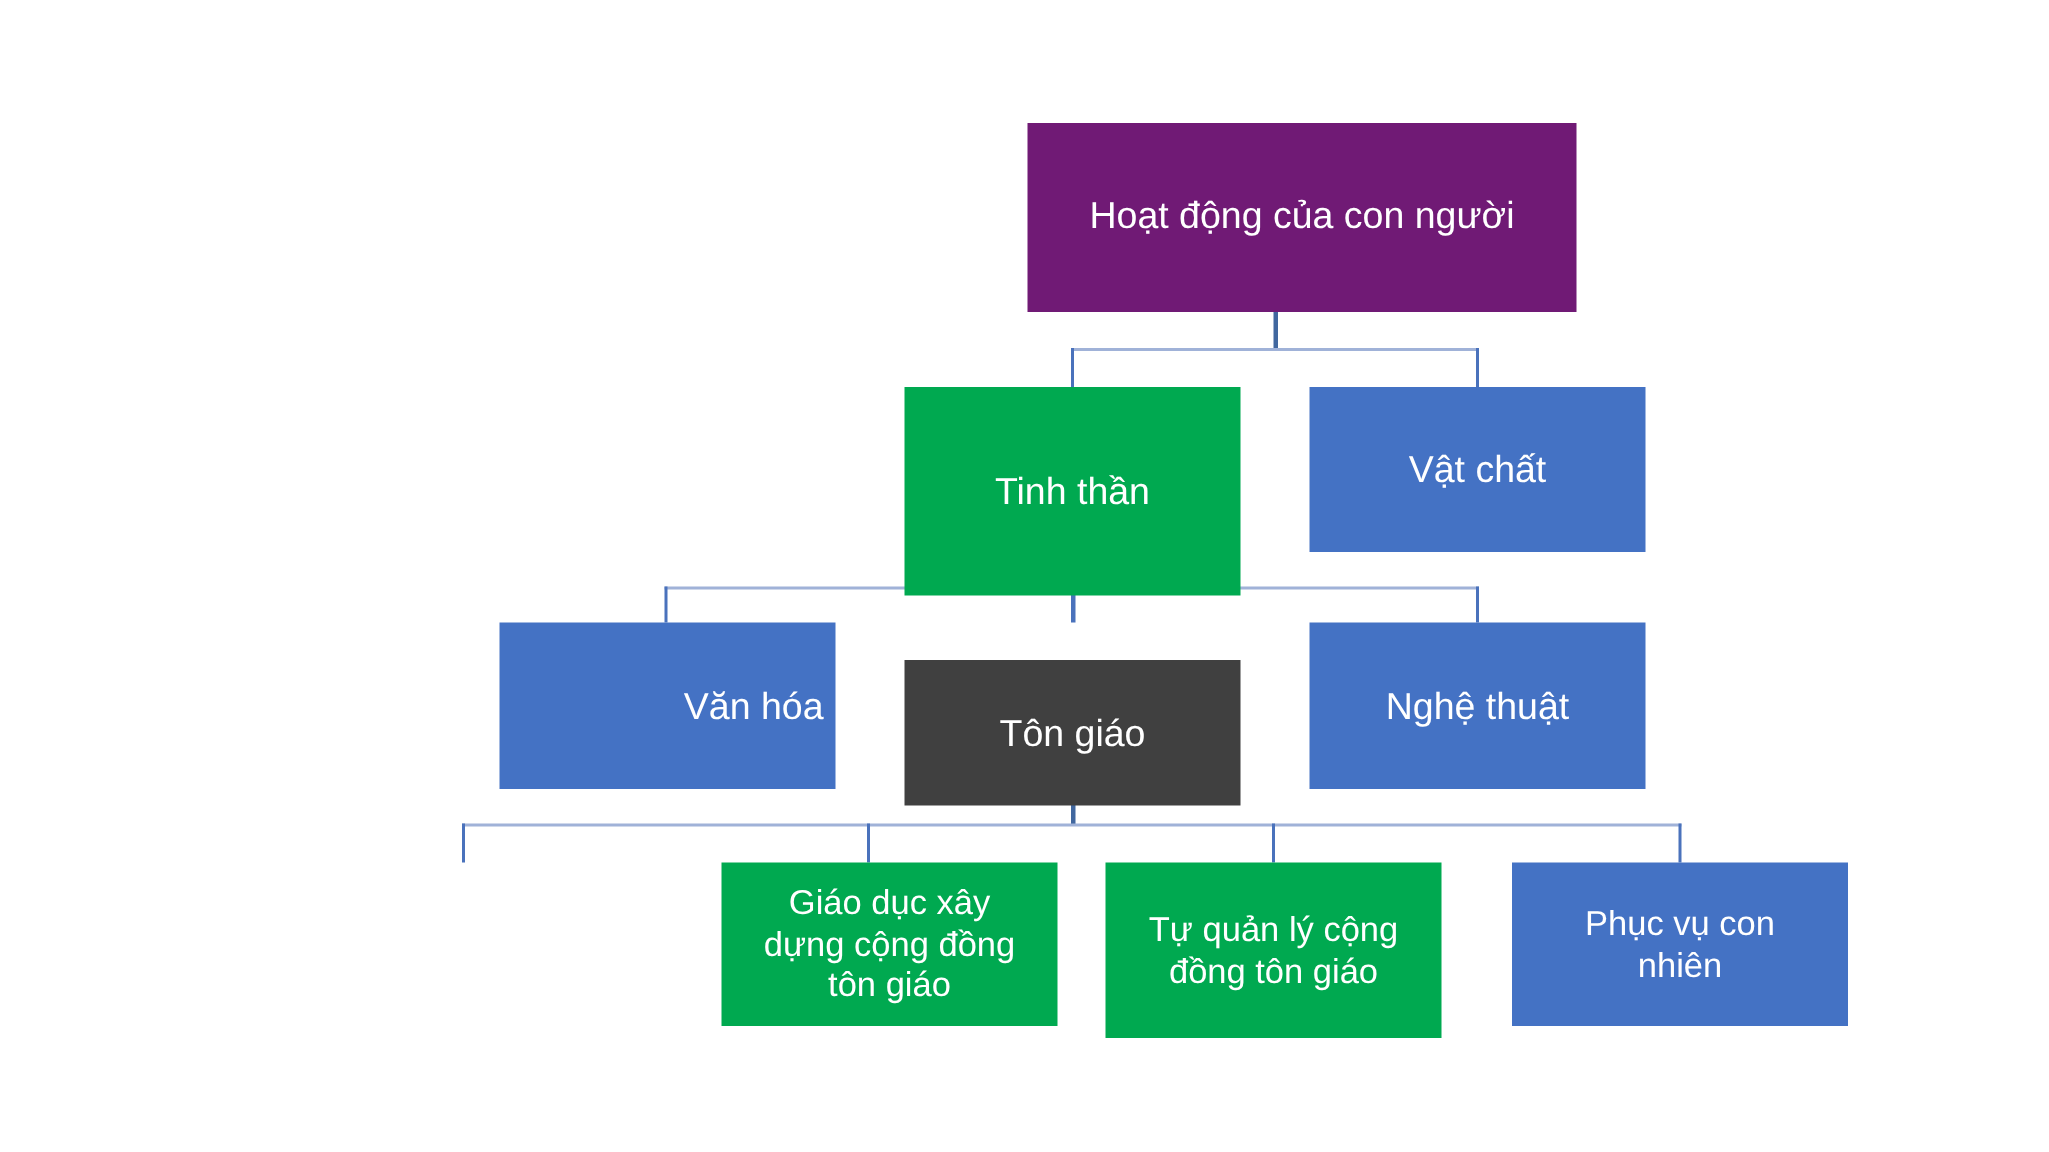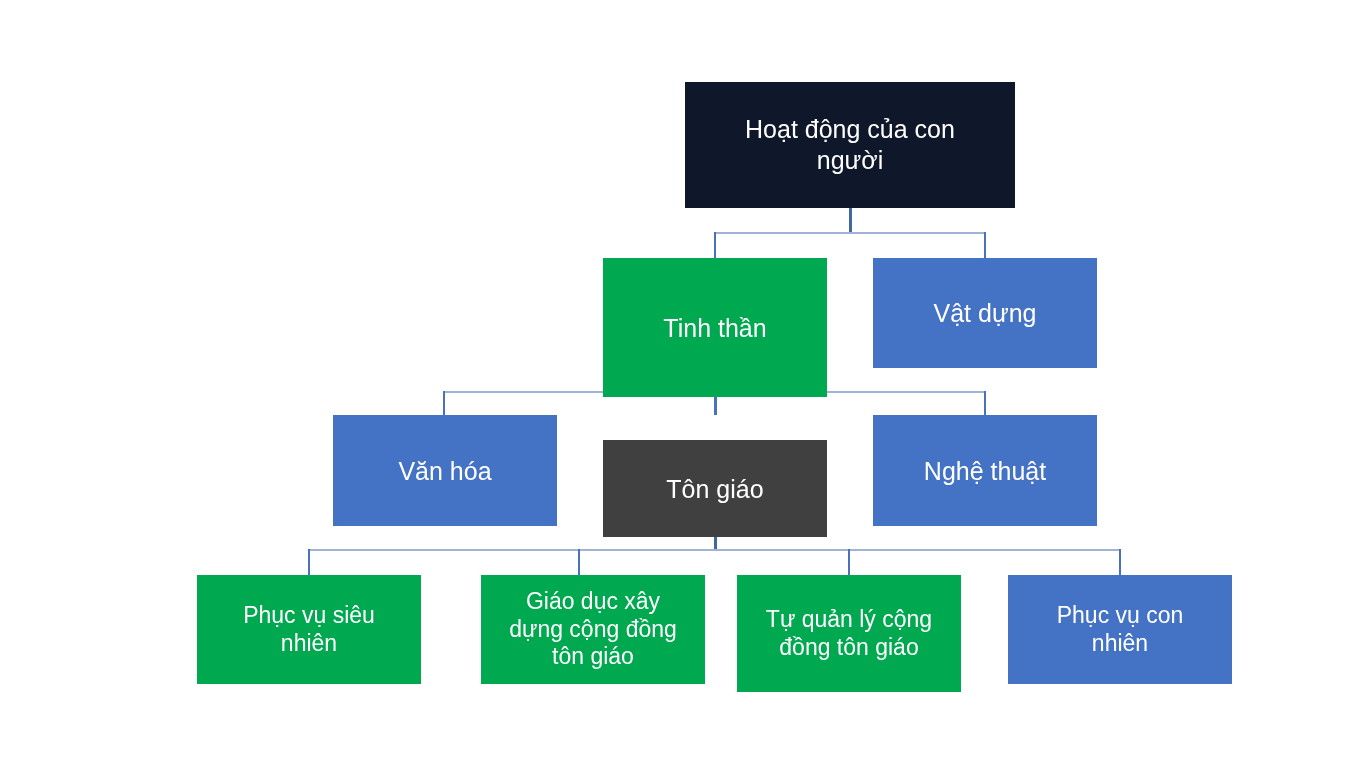--- a/index.html
+++ b/index.html
@@ -51,44 +51,41 @@
   <div class="line drop" style="left: 443px; top: 391px; height: 24px; background: rgb(74, 114, 188);"></div>
   <div class="line drop" style="left: 984px; top: 391px; height: 24px; background: rgb(74, 114, 188);"></div>
 
   <div class="line stub" style="left: 714px; top: 526px; height: 24px; background: rgb(65, 103, 159);"></div>
   <div class="line bus" style="left: 308px; top: 549px; width: 813px; background: rgb(160, 178, 216);"></div>
   <div class="line drop" style="left: 308px; top: 549px; height: 26px; background: rgb(74, 114, 188);"></div>
   <div class="line drop" style="left: 578px; top: 549px; height: 26px; background: rgb(74, 114, 188);"></div>
   <div class="line drop" style="left: 848px; top: 549px; height: 26px; background: rgb(74, 114, 188);"></div>
   <div class="line drop" style="left: 1119px; top: 549px; height: 26px; background: rgb(74, 114, 188);"></div>
 
-  <div class="node lvl1" style="left: 685px; top: 82px; width: 330px; height: 126px; background: #0f172a;">
+  <div class="node lvl1" style="left: 685px; top: 82px; width: 366px; height: 126px; background: #701a75;">
     <span>Hoạt động của con người</span>
   </div>
 
   <div class="node lvl2" style="left: 603px; top: 258px; width: 224px; height: 139px; background: rgb(0, 169, 80);">
     <span>Tinh thần</span>
   </div>
   <div class="node lvl2" style="left: 873px; top: 258px; width: 224px; height: 110px; background: rgb(68, 114, 196);">
-    <span>Vật dựng</span>
+    <span>Vật chất</span>
   </div>
 
-  <div class="node lvl3" style="left: 333px; top: 415px; width: 224px; height: 111px; background: rgb(68, 114, 196);">
+  <div class="node lvl3" style="left: 333px; top: 415px; width: 224px; height: 111px; background: rgb(68, 114, 196); justify-content: flex-end;">
     <span>Văn hóa</span>
   </div>
   <div class="node lvl3" style="left: 603px; top: 440px; width: 224px; height: 97px; background: #404040;">
     <span>Tôn giáo</span>
   </div>
   <div class="node lvl3" style="left: 873px; top: 415px; width: 224px; height: 111px; background: rgb(68, 114, 196);">
     <span>Nghệ thuật</span>
   </div>
 
-  <div class="node lvl4" style="left: 197px; top: 575px; width: 224px; height: 109px; background: rgb(0, 169, 80);">
-    <span>Phục vụ siêu nhiên</span>
-  </div>
   <div class="node lvl4" style="left: 467px; top: 575px; width: 224px; height: 109px; background: rgb(0, 169, 80); margin-left: 14px;">
     <span>Giáo dục xây dựng cộng đồng tôn giáo</span>
   </div>
   <div class="node lvl4" style="left: 737px; top: 575px; width: 224px; height: 117px; background: rgb(0, 169, 80);">
     <span>Tự quản lý cộng đồng tôn giáo</span>
   </div>
   <div class="node lvl4" style="left: 1008px; top: 575px; width: 224px; height: 109px; background: rgb(68, 114, 196);">
     <span>Phục vụ con nhiên</span>
   </div>
 

